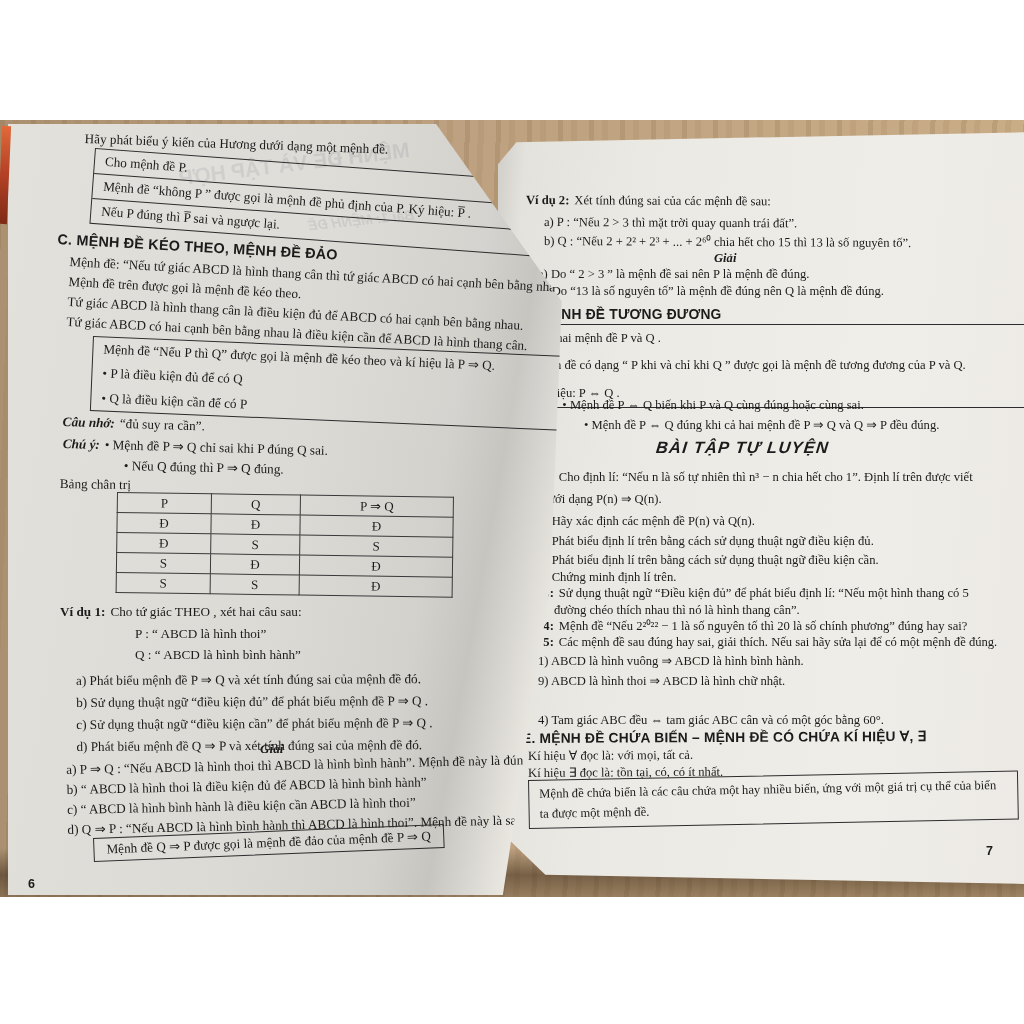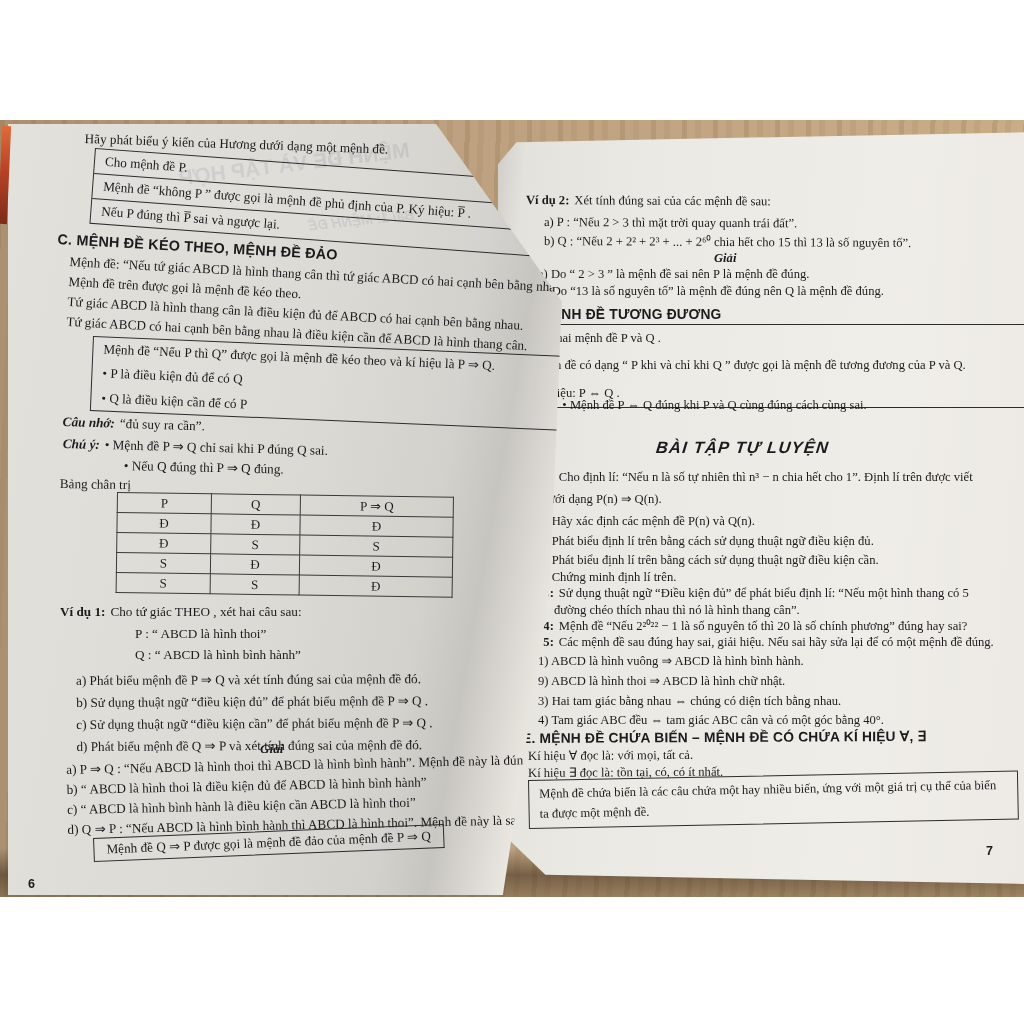--- a/index.html
+++ b/index.html
@@ -58,41 +58,41 @@
     <div class="ln" style="left:40px;top:154px">b) Do “13 là số nguyên tố” là mệnh đề đúng nên Q là mệnh đề đúng.</div>
 
     <div class="head" style="left:24px;top:177px">D. MỆNH ĐỀ TƯƠNG ĐƯƠNG</div>
 
     <div class="box" style="left:24px;top:194px;width:560px">
       <div class="drow">Cho hai mệnh đề P và Q .</div>
       <div class="drow">Mệnh đề có dạng “ P khi và chỉ khi Q ” được gọi là mệnh đề tương đương của P và Q.</div>
       <div class="drow">Ký hiệu: P ⇔ Q .</div>
     </div>
 
-    <div class="ln" style="left:24px;top:268px"><span class="prei">Chú ý:</span><span>•  Mệnh đề P ⇔ Q đúng khi P và Q cùng đúng cách cùng sai.</span></div>
+    <div class="ln" style="left:24px;top:268px"><span class="prei">Chú ý:</span><span>•  Mệnh đề P ⇔ Q biến khi P và Q cùng đúng hoặc cùng sai.</span></div>
+    <div class="ln" style="left:86px;top:288px">•  Mệnh đề P ⇔ Q đúng khi cả hai mệnh đề P ⇒ Q và Q ⇒ P đều đúng.</div>
 
     <div class="titlex" style="left:158px;top:308px">BÀI TẬP TỰ LUYỆN</div>
 
     <div class="ln" style="left:24px;top:340px"><span class="pre">Bài 2:</span><span>Cho định lí: “Nếu n là số tự nhiên thì n³ − n chia hết cho 1”. Định lí trên được viết</span></div>
     <div class="ln" style="left:44px;top:362px">dưới dạng P(n) ⇒ Q(n).</div>
     <div class="ln" style="left:40px;top:384px">1) Hãy xác định các mệnh đề P(n) và Q(n).</div>
     <div class="ln" style="left:40px;top:404px">2) Phát biểu định lí trên bằng cách sử dụng thuật ngữ điều kiện đủ.</div>
     <div class="ln" style="left:40px;top:423px">3) Phát biểu định lí trên bằng cách sử dụng thuật ngữ điều kiện cần.</div>
     <div class="ln" style="left:40px;top:440px">4) Chứng minh định lí trên.</div>
 
     <div class="ln" style="left:24px;top:456px"><span class="pre">Bài 3:</span><span>Sử dụng thuật ngữ “Điều kiện đủ” để phát biểu định lí: “Nếu một hình thang có 5</span></div>
     <div class="ln" style="left:56px;top:473px">đường chéo thích nhau thì nó là hình thang cân”.</div>
 
     <div class="ln" style="left:24px;top:489px"><span class="pre">Bài 4:</span><span>Mệnh đề “Nếu 2²⁰²² − 1 là số nguyên tố thì 20 là số chính phương”  đúng hay sai?</span></div>
 
-    <div class="ln" style="left:24px;top:505px"><span class="pre">Bài 5:</span><span>Các mệnh đề sau đúng hay sai, giải hiệu. Nếu sai hãy sửa lại để có một mệnh đề đúng.</span></div>
+    <div class="ln" style="left:24px;top:505px"><span class="pre">Bài 5:</span><span>Các mệnh đề sau đúng hay sai, giải thích. Nếu sai hãy sửa lại để có một mệnh đề đúng.</span></div>
     <div class="ln" style="left:40px;top:524px">1)  ABCD là hình vuông ⇒ ABCD là hình bình hành.</div>
     <div class="ln" style="left:40px;top:544px">9)  ABCD là hình thoi ⇒ ABCD là hình chữ nhật.</div>
-    <div class="ln" style="left:40px;top:564px">3)  Hai tam giác bằng nhau ⇔ chúng có diện tích bằng nhau.</div>
-    <div class="ln" style="left:40px;top:583px">4)  Tam giác ABC đều ⇔ tam giác ABC cân và có một góc bằng 40°.</div>
+    <div class="ln" style="left:40px;top:583px">4)  Tam giác ABC đều ⇔ tam giác ABC cân và có một góc bằng 60°.</div>
 
     <div class="head" style="left:24px;top:600px;transform:rotate(-.3deg)">E. MỆNH ĐỀ CHỨA BIẾN – MỆNH ĐỀ CÓ CHỨA KÍ HIỆU ∀, ∃</div>
     <div class="ln" style="left:30px;top:619px;transform:rotate(-.4deg)">Kí hiệu ∀ đọc là: với mọi, tất cả.</div>
     <div class="ln" style="left:30px;top:636px;transform:rotate(-.4deg)">Kí hiệu ∃ đọc là: tồn tại, có, có ít nhất.</div>
 
     <div class="box wrapbox" style="left:30px;top:650px;width:468px;transform:rotate(-1.1deg)">Mệnh đề chứa biến là các câu chứa một hay nhiều biến, ứng với một giá trị cụ thể của biến ta được một mệnh đề.</div>
 
     <div class="pagenum" style="left:488px;top:714px">7</div>
   </div>
 

